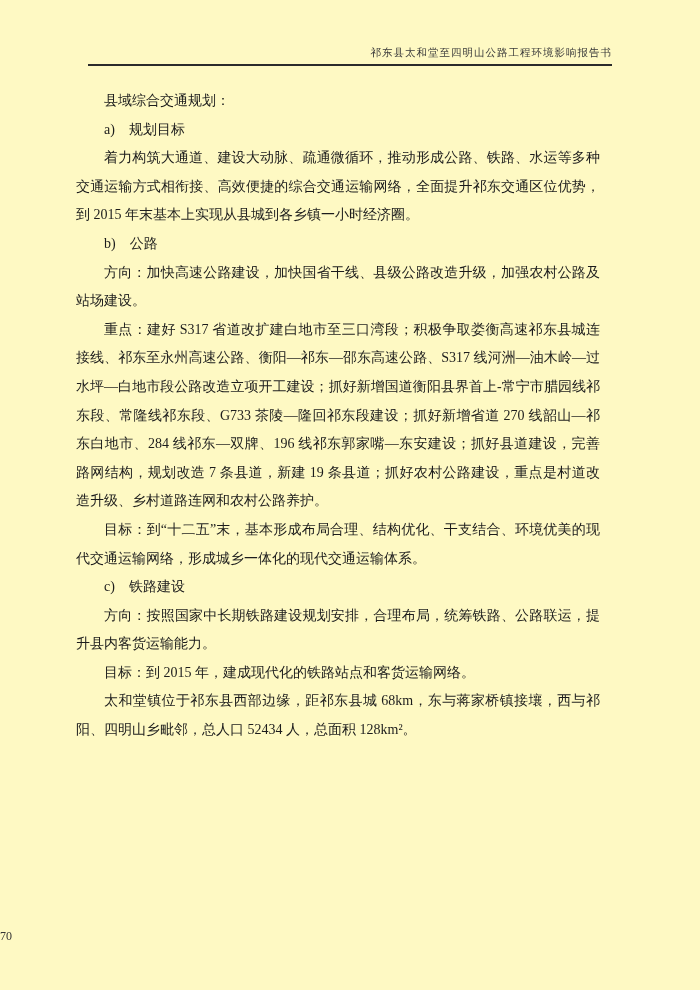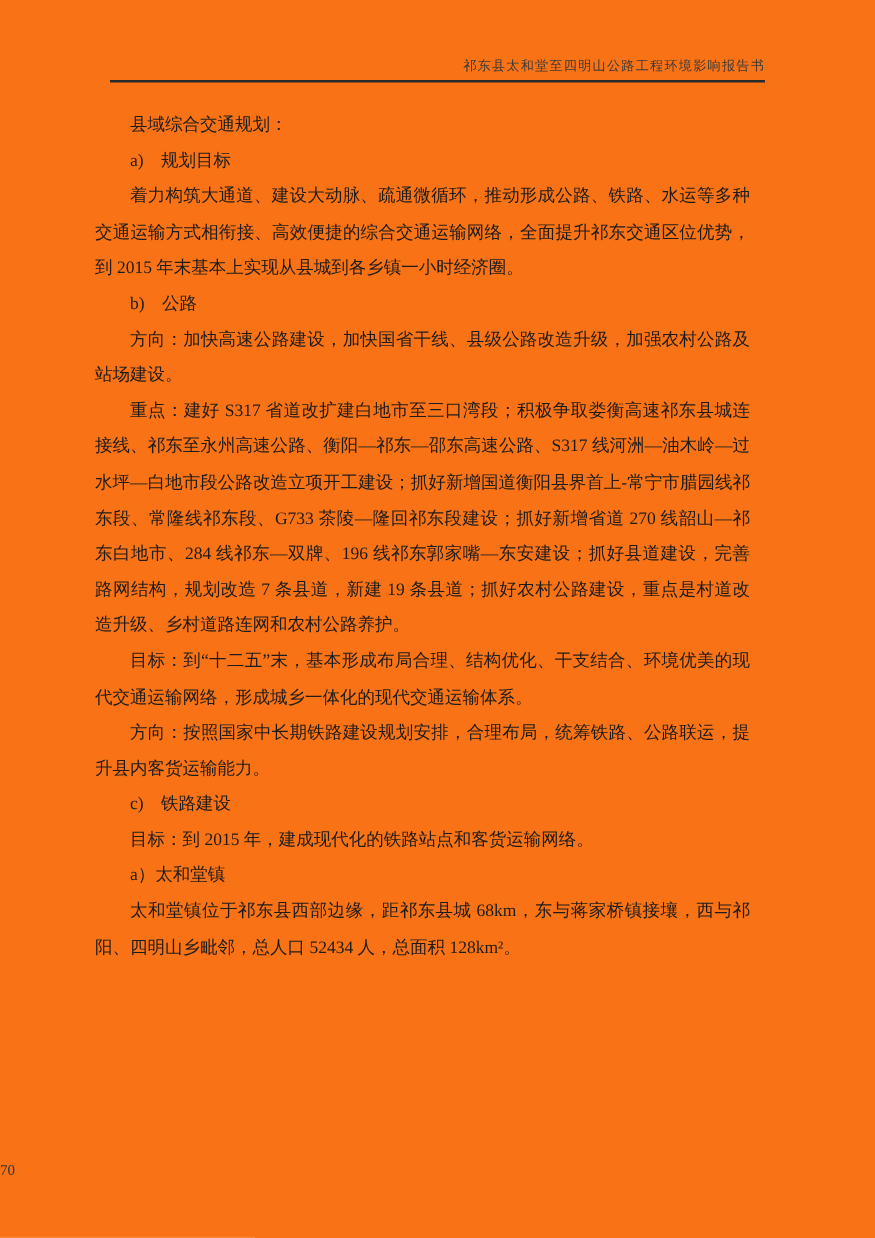--- a/index.html
+++ b/index.html
@@ -5,21 +5,21 @@
   * { margin: 0; padding: 0; box-sizing: border-box; }
   html, body { width: 700px; height: 990px; }
   body {
     background: #e8e8e8;
     font-family: "Liberation Serif", "DejaVu Serif", serif;
   }
   .page {
     position: relative;
     width: 700px;
     height: 990px;
-    background: #f97316;
+    background: #fef9c3;
     overflow: hidden;
   }
   .header-title {
     position: absolute;
     top: 46px;
     left: 88px;
     width: 524px;
     text-align: right;
     font-size: 10.5px;
     letter-spacing: 1px;
@@ -63,24 +63,23 @@
   <div class="header-rule"></div>
 
   <div class="doc-body">
     <p class="para">县域综合交通规划：</p>
     <p class="para">a)　规划目标</p>
     <p class="para">着力构筑大通道、建设大动脉、疏通微循环，推动形成公路、铁路、水运等多种交通运输方式相衔接、高效便捷的综合交通运输网络，全面提升祁东交通区位优势，到 2015 年末基本上实现从县城到各乡镇一小时经济圈。</p>
     <p class="para">b)　公路</p>
     <p class="para">方向：加快高速公路建设，加快国省干线、县级公路改造升级，加强农村公路及站场建设。</p>
     <p class="para">重点：建好 S317 省道改扩建白地市至三口湾段；积极争取娄衡高速祁东县城连接线、祁东至永州高速公路、衡阳—祁东—邵东高速公路、S317 线河洲—油木岭—过水坪—白地市段公路改造立项开工建设；抓好新增国道衡阳县界首上-常宁市腊园线祁东段、常隆线祁东段、G733 茶陵—隆回祁东段建设；抓好新增省道 270 线韶山—祁东白地市、284 线祁东—双牌、196 线祁东郭家嘴—东安建设；抓好县道建设，完善路网结构，规划改造 7 条县道，新建 19 条县道；抓好农村公路建设，重点是村道改造升级、乡村道路连网和农村公路养护。</p>
     <p class="para">目标：到“十二五”末，基本形成布局合理、结构优化、干支结合、环境优美的现代交通运输网络，形成城乡一体化的现代交通运输体系。</p>
+    <p class="para">c)　铁路建设</p>
     <p class="para">方向：按照国家中长期铁路建设规划安排，合理布局，统筹铁路、公路联运，提升县内客货运输能力。</p>
-    <p class="para">c)　铁路建设</p>
     <p class="para">目标：到 2015 年，建成现代化的铁路站点和客货运输网络。</p>
-    <p class="para">a）太和堂镇</p>
     <p class="para">太和堂镇位于祁东县西部边缘，距祁东县城 68km，东与蒋家桥镇接壤，西与祁阳、四明山乡毗邻，总人口 52434 人，总面积 128km²。</p>
   </div>
 
   <div class="footer">
     <span>70</span>
   </div>
 
 </div>
 
 </body></html>

